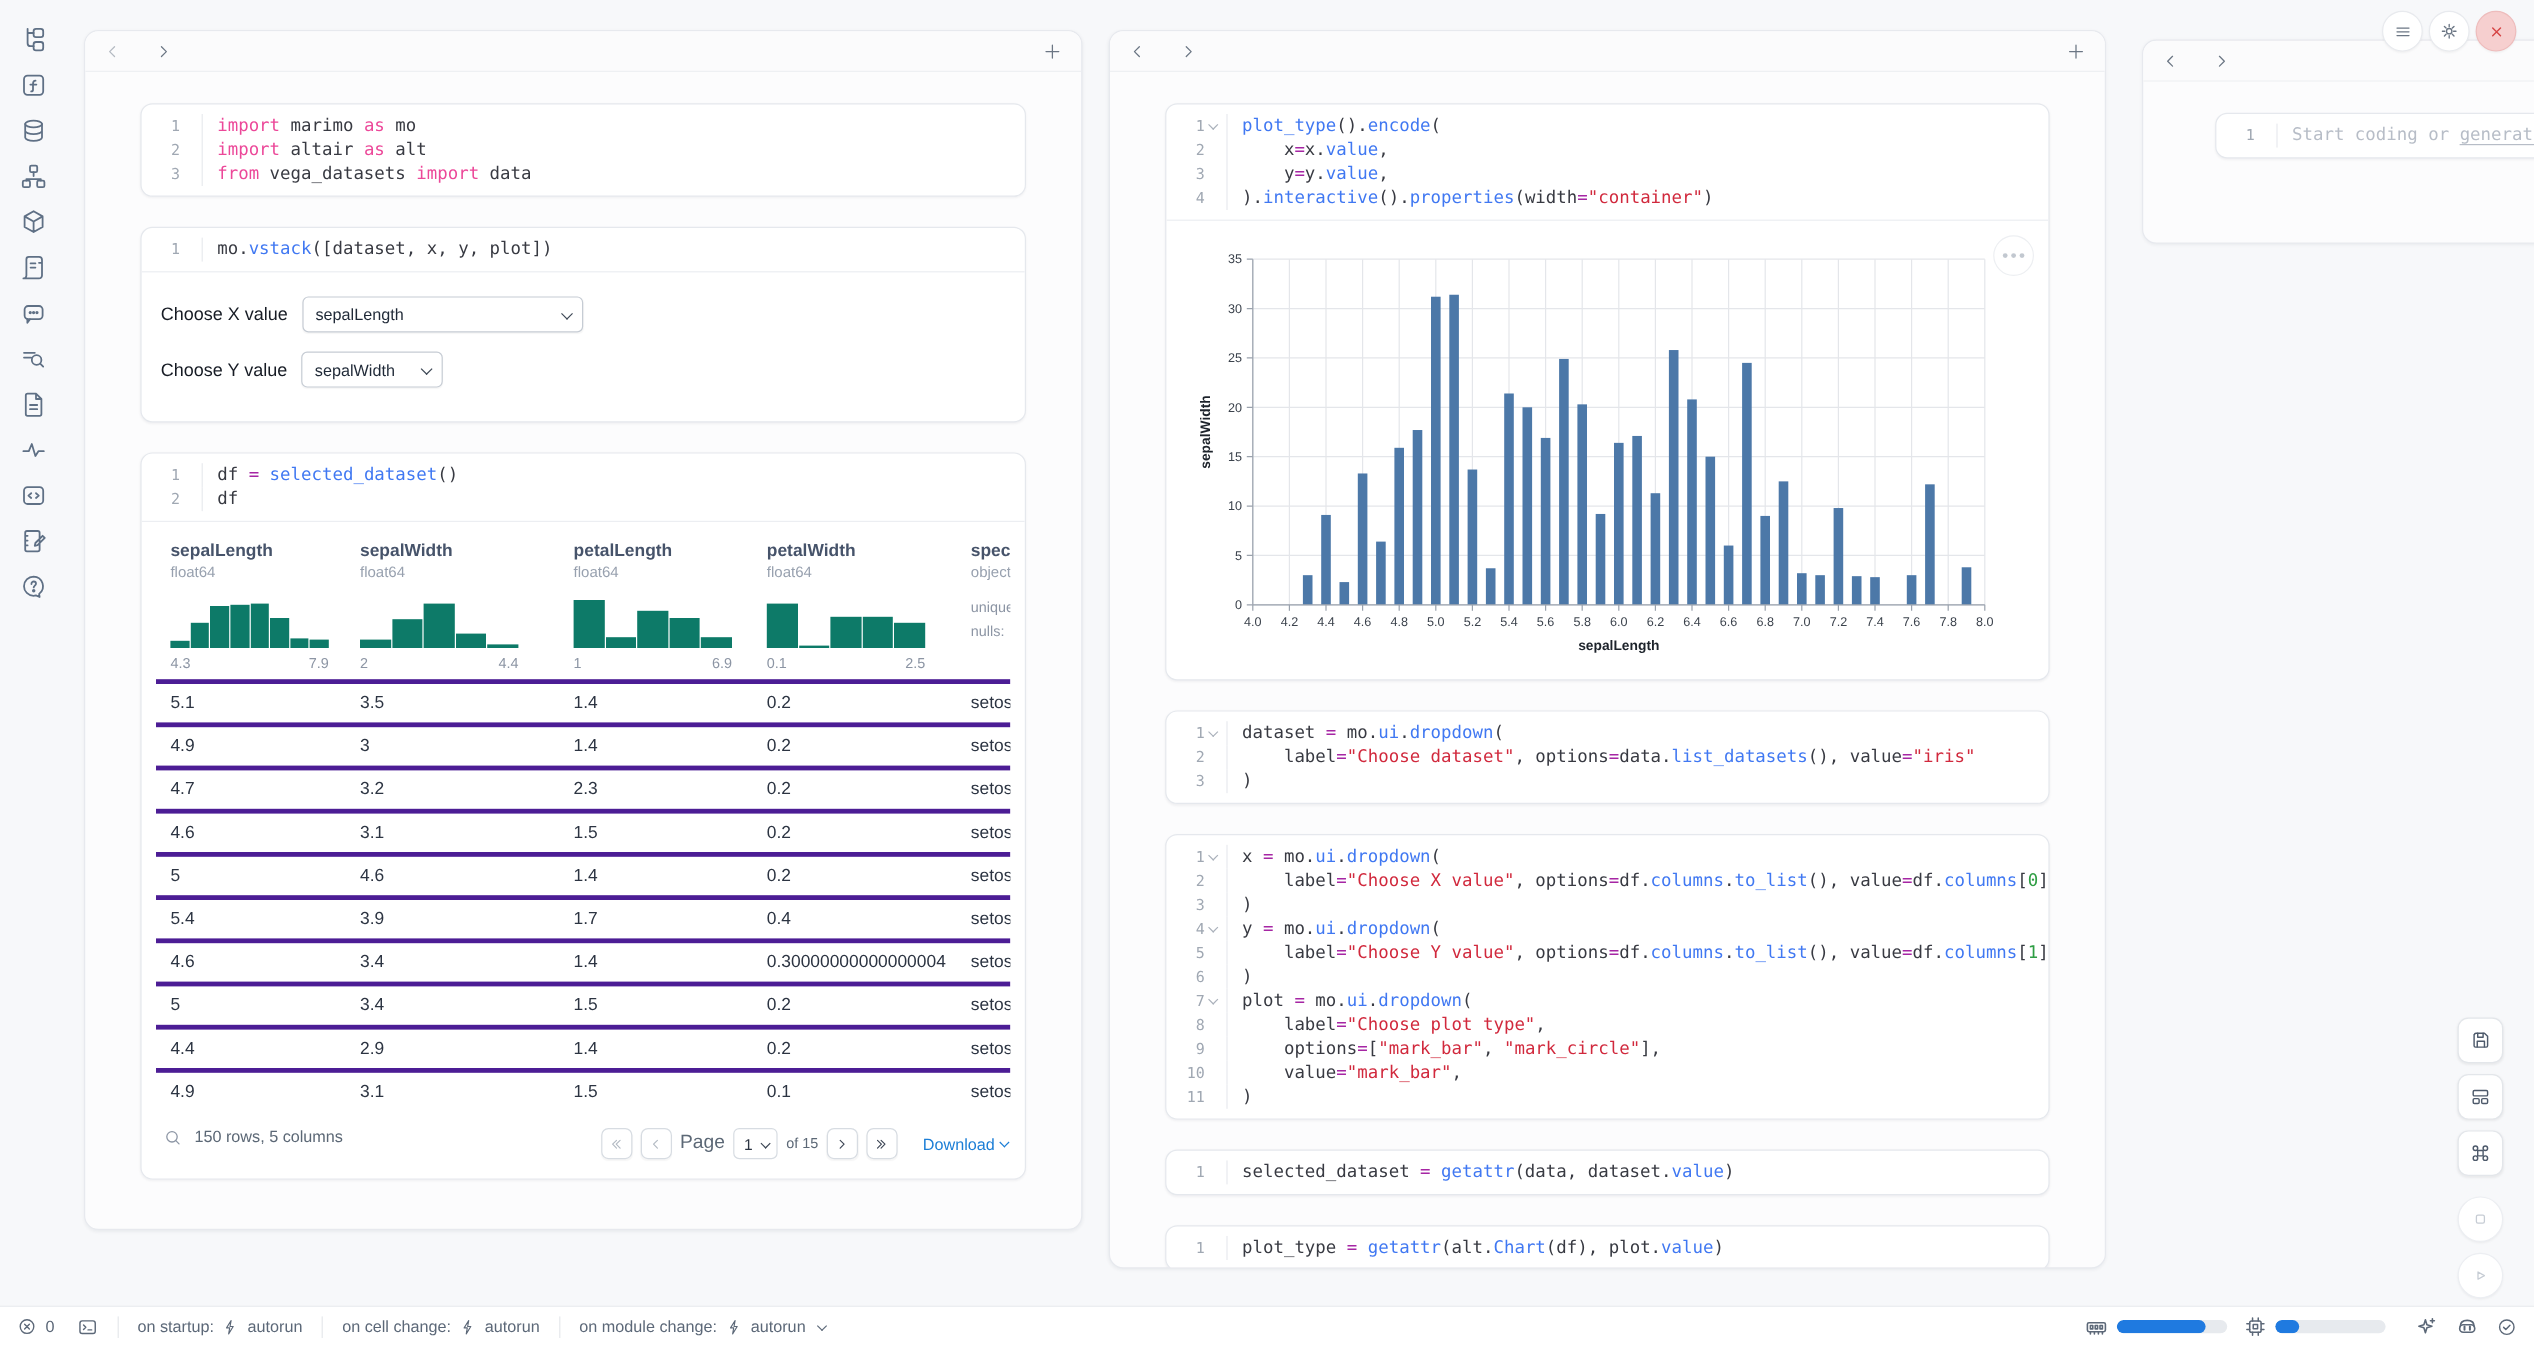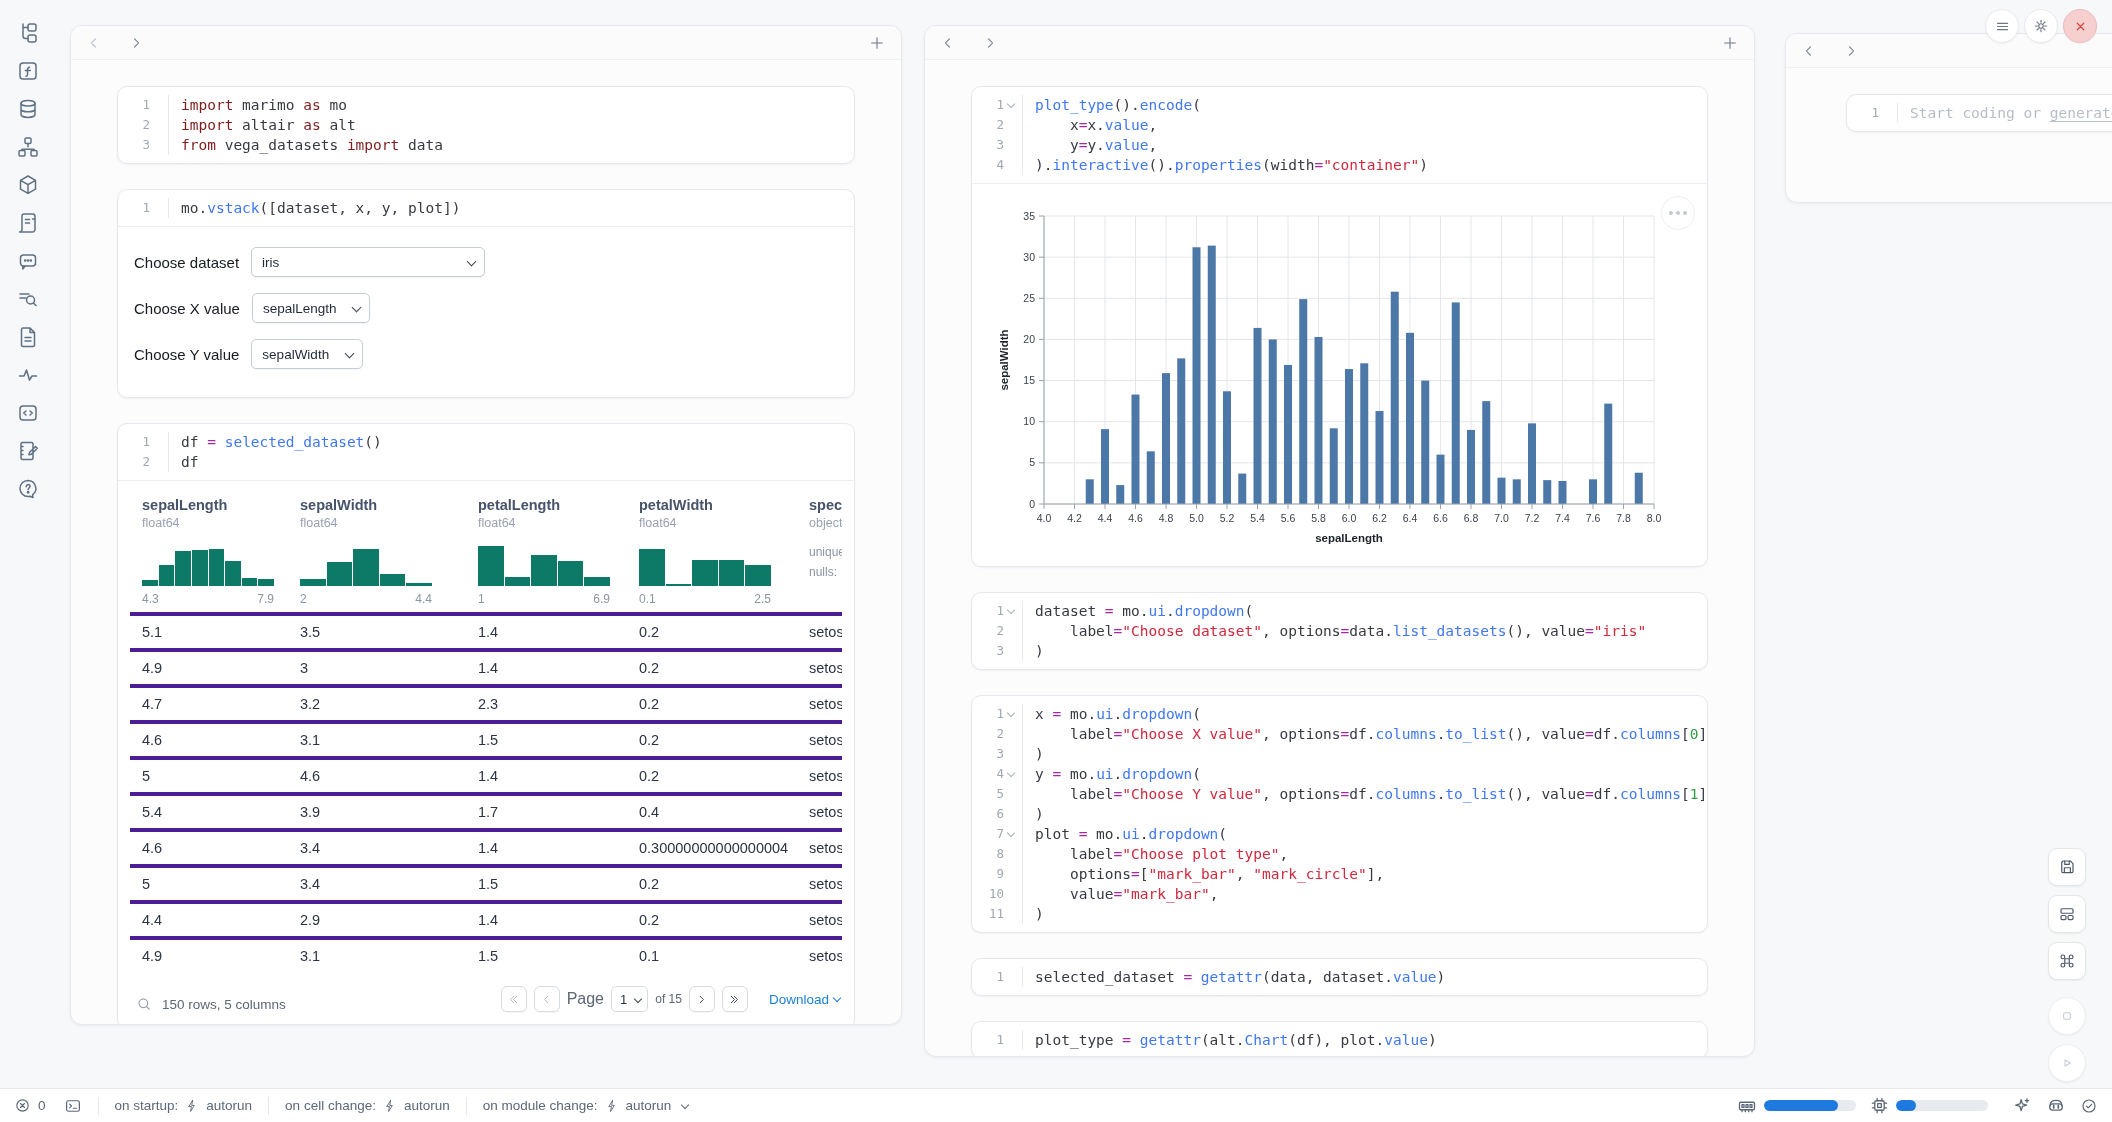--- a/index.html
+++ b/index.html
@@ -39,21 +39,21 @@
     box-shadow:0 1px 2px rgba(16,24,40,.05); margin-bottom:25px; overflow:hidden; }
   .code-area { padding:8px 10px 8px 4px; }
   .code-line { display:flex; font-family:"DejaVu Sans Mono", monospace; font-size:14.5px; line-height:20px; white-space:pre; }
   .gutter { flex:none; width:46px; display:flex; }
   .ln { width:28px; text-align:right; color:#a0a8b3; font-size:12.5px; line-height:20px; }
   .fold { width:14px; }
   .fold.on::after { content:''; display:block; width:5px; height:5px;
     border-right:1.4px solid #aab1bb; border-bottom:1.4px solid #aab1bb;
     transform:rotate(45deg); margin:6px 0 0 4px; }
   .code-text { border-left:1px solid #e8eaee; padding-left:12px; }
-  .tk-kw { color:#7f1d1d; } .tk-op { color:#a626a4; }
+  .tk-kw { color:#ec4899; } .tk-op { color:#a626a4; }
   .tk-fn { color:#4078f2; } .tk-str { color:#d1293d; }
   .tk-num { color:#2f9e44; } .tk-pl { color:#383a42; }
 
   .cell-output { border-top:1px solid #eceef2; padding:12px; position:relative; }
 
   
   .dd-row { display:flex; align-items:center; gap:12px; margin:8px 4px 16px 4px; font-size:15px; color:#161b24; }
   .mo-select { position:relative; height:30px; background:#fff; border:1px solid #c6ccd4; border-radius:5px;
     box-shadow:0 1px 1px rgba(0,0,0,.04); font-size:13.5px; color:#1f2937;
     display:flex; align-items:center; padding:0 26px 0 10px; cursor:pointer; }
@@ -70,21 +70,21 @@
   .t-col { flex:none; padding:4px 0 6px 12px; }
   .c0 { width:158px; } .c1 { width:178px; } .c2 { width:161px; } .c3 { width:170px; } .c4 { width:120px; }
   .col-name { font-weight:700; font-size:14.5px; color:#46536a; }
   .col-dtype { font-size:12.5px; color:#98a1af; margin-top:3px; }
   .hist { margin-top:12px; width:132px; height:44px; display:flex; align-items:flex-end; gap:1px; }
   .hist i { flex:1; background:#0d7a68; display:block; }
   .range { width:132px; display:flex; justify-content:space-between; color:#8c95a4; font-size:12px; margin-top:6px; }
   .col-stats { margin-top:12px; font-size:12px; color:#8c95a4; line-height:1.7; }
   .t-row { display:flex; border-top:4px solid #4c1d95;align-items:flex-end; }
   .t-cell { flex:none; padding:8px 0 8px 12px; font-size:14.5px; color:#2c3442; overflow:hidden; white-space:nowrap; }
-  .t-foot { display:flex; align-items:flex-end; gap:10px; margin-top:12px; padding:2px 2px 4px 6px; font-size:13.5px; color:#5c6876; }
+  .t-foot { display:flex; align-items:flex-start; gap:10px; margin-top:12px; padding:2px 2px 4px 6px; font-size:13.5px; color:#5c6876; }
   .pager { margin-left:auto; display:flex; align-items:center; gap:7px; }
   .pg-btn { width:26px; height:26px; border:1px solid #d7dce2; border-radius:6px; background:#fff;
     display:flex; align-items:center; justify-content:center; cursor:pointer; box-shadow:0 1px 1px rgba(0,0,0,.04); }
   .pg-btn svg { stroke:#3e4756; stroke-width:1.8; fill:none; stroke-linecap:round; stroke-linejoin:round; }
   .pg-btn.dim svg { stroke:#b3bac3; }
   .page-select { position:relative; height:26px; border:1px solid #d7dce2; border-radius:5px; background:#fff;
     display:flex; align-items:center; padding:0 20px 0 8px; font-size:13px; color:#2c3442; cursor:pointer; }
   .page-select::after { content:''; position:absolute; right:6px; top:9px; width:5px; height:5px;
     border-right:1.5px solid #3c4654; border-bottom:1.5px solid #3c4654; transform:rotate(45deg); }
   .dl-link { color:#1c7ed6; display:flex; align-items:center; gap:5px; cursor:pointer; margin-left:14px; }
@@ -243,26 +243,20 @@
           <div class="code-line"><span class="gutter"><span class="ln">2</span><span class="fold"></span></span><span class="code-text"><span class="tk-kw">import</span><span class="tk-pl"> altair </span><span class="tk-kw">as</span><span class="tk-pl"> alt</span></span></div>
           <div class="code-line"><span class="gutter"><span class="ln">3</span><span class="fold"></span></span><span class="code-text"><span class="tk-kw">from</span><span class="tk-pl"> vega_datasets </span><span class="tk-kw">import</span><span class="tk-pl"> data</span></span></div>
         </div>
     </article>
 
     <article class="cell">
       <div class="code-area">
           <div class="code-line"><span class="gutter"><span class="ln">1</span><span class="fold"></span></span><span class="code-text"><span class="tk-pl">mo.</span><span class="tk-fn">vstack</span><span class="tk-pl">([dataset, x, y, plot])</span></span></div>
         </div>
       <div class="cell-output">
-        <div class="dd-row">
-          <span>Choose dataset</span>
-          <span class="mo-select">
-              <span>iris</span>
-            </span>
-        </div>
         <div class="dd-row">
           <span>Choose X value</span>
           <span class="mo-select">
               <span>sepalLength</span>
             </span>
         </div>
         <div class="dd-row">
           <span>Choose Y value</span>
           <span class="mo-select">
               <span>sepalWidth</span>

